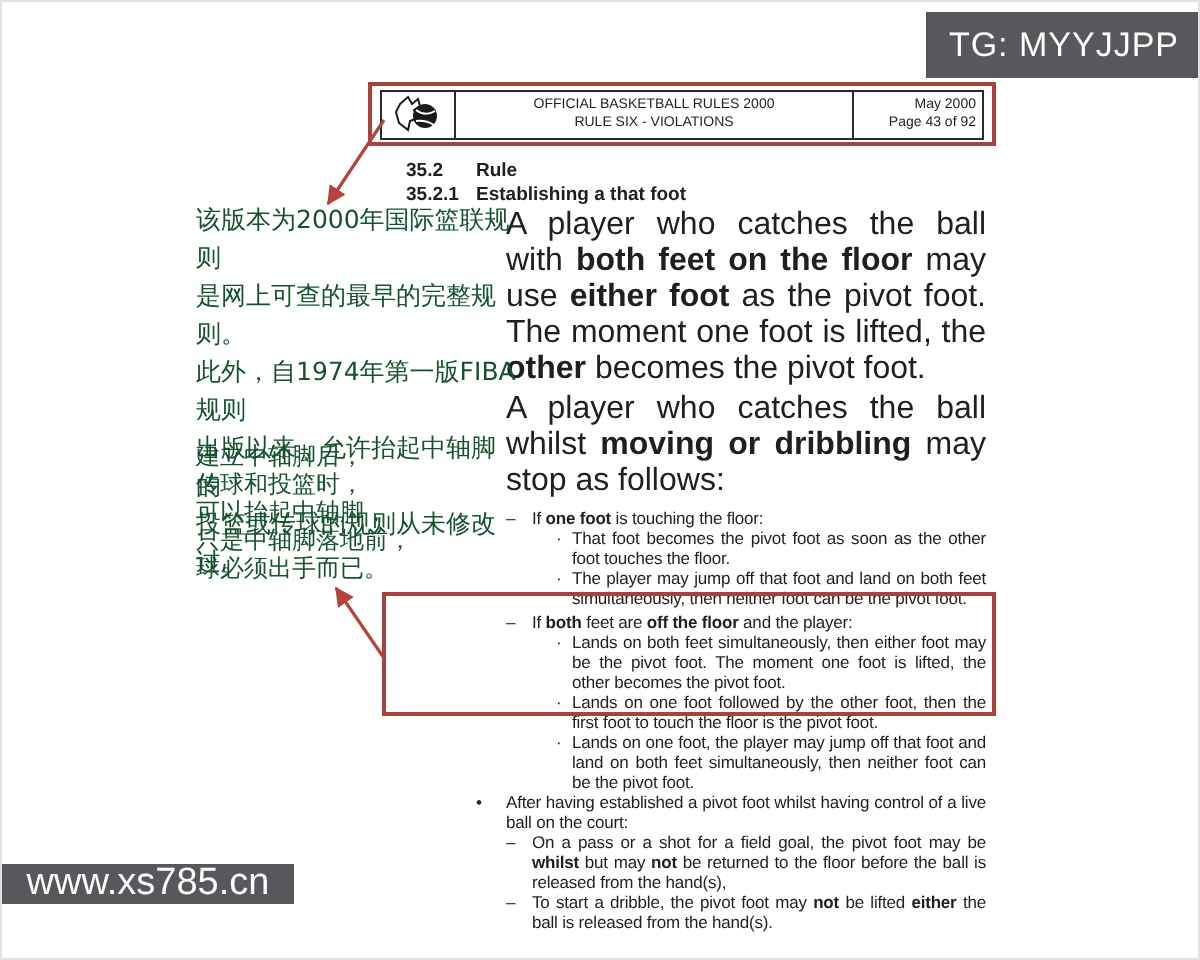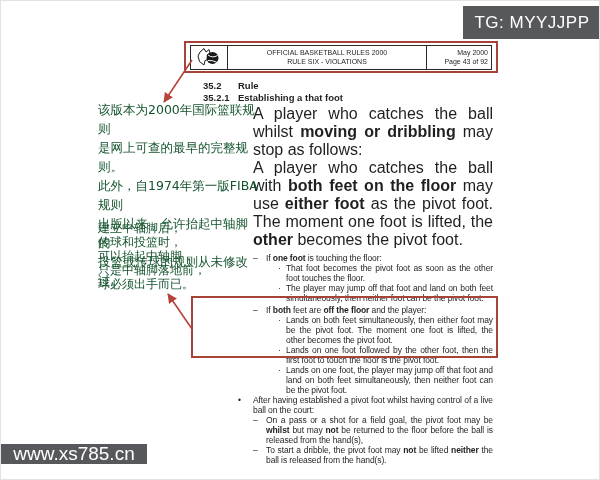--- a/index.html
+++ b/index.html
@@ -3,21 +3,21 @@
 <meta charset="utf-8">
 <style>
   html,body{margin:0;padding:0;background:#fff;}
   .page{position:relative;width:600px;height:480px;background:#ffffff;overflow:hidden;
         font-family:"Liberation Sans","DejaVu Sans",sans-serif;color:#1f1f1f;
         border:1px solid #e3e3e3;box-sizing:border-box;text-decoration:underline;}
 
   
   .badge{position:absolute;background:#57585b;color:#fff;display:flex;align-items:center;justify-content:center;}
   .tg-badge{left:462px;top:5px;width:138px;height:33px;font-size:17px;letter-spacing:.5px;}
-  .site-badge{left:0px;top:443px;width:146px;height:20px;font-size:19px;}
+  .site-badge{left:0px;top:431px;width:146px;height:20px;font-size:19px;}
 
   
   .hdrbox{position:absolute;left:183px;top:40px;width:314px;height:32px;border:2px solid #a8433a;
           background:#fff;display:flex;align-items:center;justify-content:center;box-sizing:border-box;}
   .hdrtable{display:flex;align-items:stretch;border:1px solid #2a2a2a;width:302px;height:25px;box-sizing:border-box;}
   .logo-cell{width:37px;border-right:1px solid #2a2a2a;display:flex;align-items:center;justify-content:center;box-sizing:border-box;}
   .title-cell{flex:1;border-right:1px solid #2a2a2a;display:flex;flex-direction:column;align-items:center;justify-content:center;
               font-size:7px;line-height:9px;text-align:center;white-space:nowrap;box-sizing:border-box;}
   .date-cell{width:64px;display:flex;flex-direction:column;align-items:flex-end;justify-content:center;
              font-size:7px;line-height:9px;padding-right:3px;box-sizing:border-box;}
@@ -81,22 +81,22 @@
   <div class="doc">
     <div class="row h">
       <span class="num">35.2</span>
       <span class="ttl">Rule</span>
     </div>
     <div class="row h">
       <span class="num">35.2.1</span>
       <span class="ttl">Establishing a that foot</span>
     </div>
 
+    <div class="p">A player who catches the ball with <b>both feet on the floor</b> may use <b>either foot</b> as the pivot foot. The moment one foot is lifted, the <b>other</b> becomes the pivot foot.</div>
     <div class="p" style="margin-top:2px;">A player who catches the ball whilst <b>moving or dribbling</b> may stop as follows:</div>
-    <div class="p">A player who catches the ball with <b>both feet on the floor</b> may use <b>either foot</b> as the pivot foot. The moment one foot is lifted, the <b>other</b> becomes the pivot foot.</div>
 
     <div class="row dash" style="margin-top:4px;">
       <span class="mk">–</span>
       <span class="tx">If <b>one foot</b> is touching the floor:</span>
     </div>
     <div class="row dot">
       <span class="mk">·</span>
       <span class="tx">That foot becomes the pivot foot as soon as the other foot touches the floor.</span>
     </div>
     <div class="row dot">
@@ -123,21 +123,21 @@
     <div class="row bullet">
       <span class="mk">•</span>
       <span class="tx">After having established a pivot foot whilst having control of a live ball on the court:</span>
     </div>
     <div class="row dash">
       <span class="mk">–</span>
       <span class="tx">On a pass or a shot for a field goal, the pivot foot may be <b>whilst</b> but may <b>not</b> be returned to the floor before the ball is released from the hand(s),</span>
     </div>
     <div class="row dash">
       <span class="mk">–</span>
-      <span class="tx">To start a dribble, the pivot foot may <b>not</b> be lifted <b>neither</b> the ball is released from the hand(s).</span>
+      <span class="tx">To start a dribble, the pivot foot may <b>not</b> be lifted <b>either</b> the ball is released from the hand(s).</span>
     </div>
 
   </div>
 
   <div class="redbox2"></div>
 
   <div class="cnote note1">
     <div>该版本为2000年国际篮联规则</div>
     <div>是网上可查的最早的完整规则。</div>
     <div>此外，自1974年第一版FIBA规则</div>

